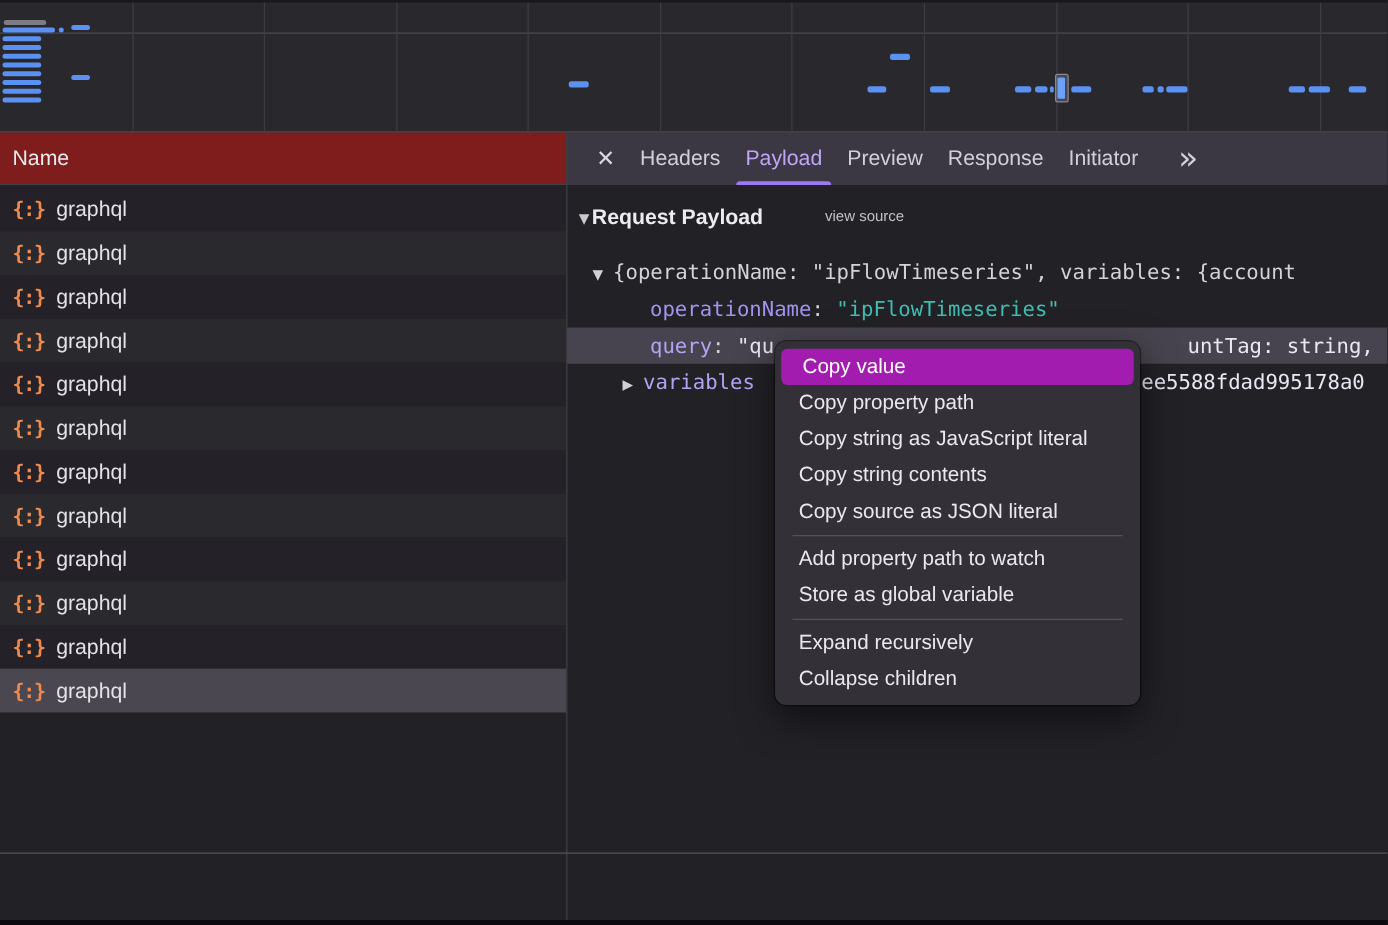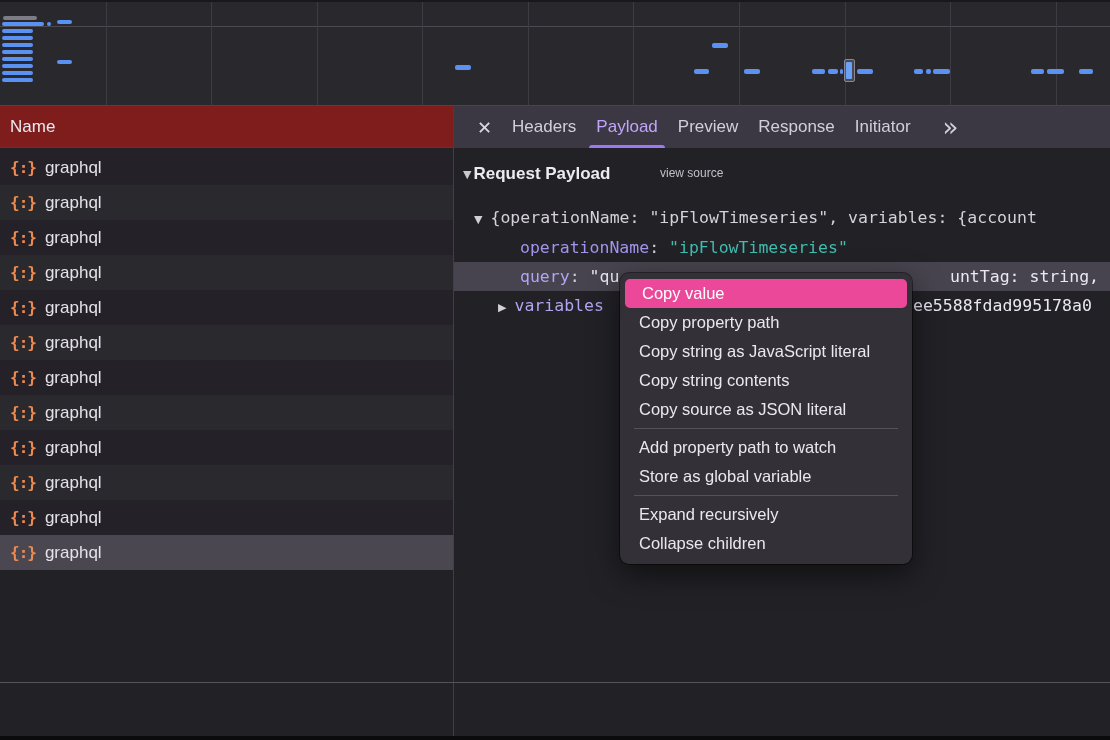--- a/index.html
+++ b/index.html
@@ -81,21 +81,21 @@
   .frag { position:absolute; left:460px; height:29px; line-height:29px; white-space:nowrap; }
 
   
   .menu {
     position:absolute; left:620px; top:273px; width:292px;
     background:#333037; border-radius:9px; padding:6px 0;
     box-shadow:0 10px 30px rgba(0,0,0,.55), 0 0 0 1px rgba(0,0,0,.45);
     font-size:16.5px; color:#eae8ee; z-index:10;
   }
   .menu-item { height:29px; line-height:29px; padding:0 14px; margin:0 5px; border-radius:5px; white-space:nowrap; }
-  .menu-item.highlighted { background:#ec4899; color:#ffffff;padding-left:17px; }
+  .menu-item.highlighted { background:#a21caf; color:#ffffff;padding-left:17px; }
   .menu-sep { height:1px; background:#545258; margin:4px 14px; }
 </style>
 </head>
 <body>
 
 <div class="overview">
   <div class="lane-line" style="top: 24px;"></div>
 <div class="gridline" style="left: 106px;"></div>
     <div class="gridline" style="left: 211px;"></div>
     <div class="gridline" style="left: 317px;"></div>

